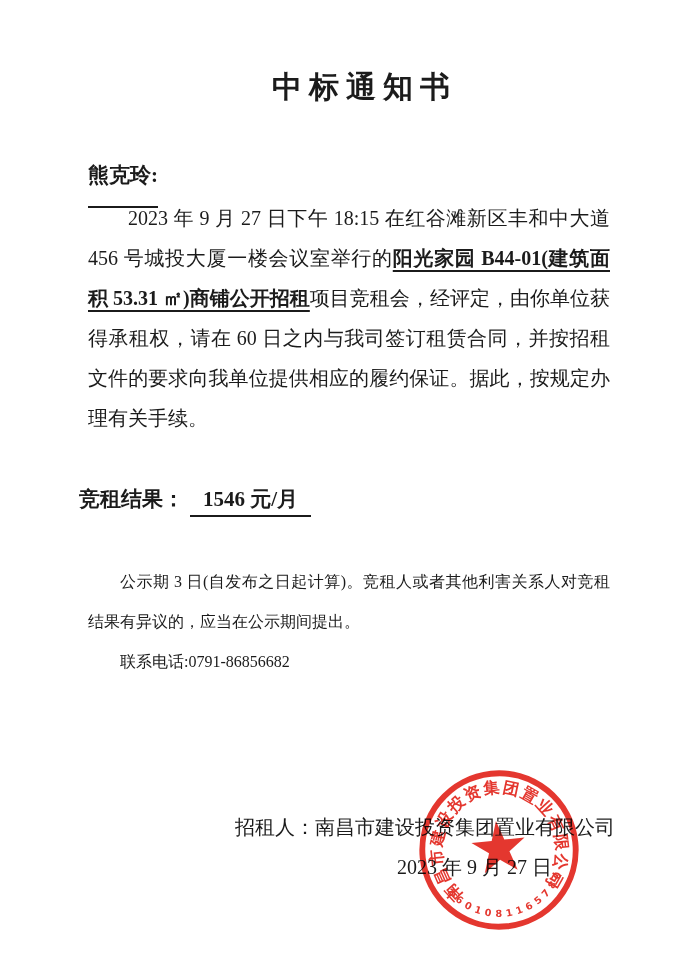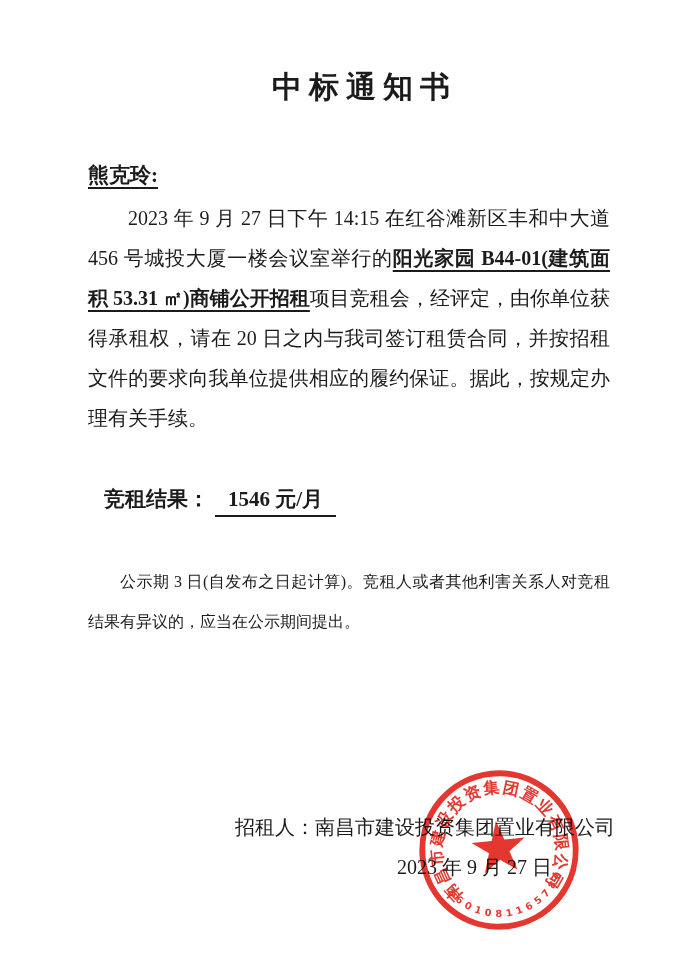--- a/index.html
+++ b/index.html
@@ -22,38 +22,38 @@
     letter-spacing:7px;
     margin-left:34px; 
     line-height:38px;
   }
   .recipient{
     position:absolute;top:161px;left:88px;
     font-size:21px;font-weight:700;line-height:28px;
   }
   .recipient-name{
     border-bottom:2px solid #1b1b1b;
-    padding-bottom:0;
+    padding-bottom:19px;
     text-align:right;
   }
   .body-para{
     position:absolute;top:198px;left:88px;width:522px;
     font-size:20px;line-height:40px;
     text-align:justify;text-indent:2em;
     margin:0;
   }
   .emph{
     font-weight:700;
     text-decoration:underline;
     text-decoration-thickness:2px;
     text-underline-offset:5px;
     text-decoration-skip-ink:none;
   }
   .result-line{
-    position:absolute;top:484px;left:104px;
+    position:absolute;top:484px;left:79px;
     font-size:21px;font-weight:700;line-height:30px;
   }
   .result-value{
     display:inline-block;
     border-bottom:2px solid #1b1b1b;
     padding:0 13px 1px 13px;
     margin-left:6px;
     font-weight:700;
   }
   .notice{
@@ -91,28 +91,29 @@
 <div class="page">
 
   <div class="title-wrap">
     <span class="doc-title">中标通知书</span>
   </div>
 
   <div class="recipient">
     <span class="recipient-name">熊克玲:</span>
   </div>
 
-  <p class="body-para"><span>2023 年 9 月 27 日下午 14:15 在红谷滩新区丰和中大道 456 号城投大厦一楼会议室举行的</span><span class="emph">阳光家园 B44-01(建筑面积 53.31 ㎡)商铺公开招租</span><span>项目竞租会，经评定，由你单位获得承租权，请在 20 日之内与我司签订租赁合同，并按招租文件的要求向我单位提供相应的履约保证。据此，按规定办理有关手续。</span></p>
+  <p class="body-para"><span>2023 年 9 月 27 日下午 18:15 在红谷滩新区丰和中大道 456 号城投大厦一楼会议室举行的</span><span class="emph">阳光家园 B44-01(建筑面积 53.31 ㎡)商铺公开招租</span><span>项目竞租会，经评定，由你单位获得承租权，请在 60 日之内与我司签订租赁合同，并按招租文件的要求向我单位提供相应的履约保证。据此，按规定办理有关手续。</span></p>
 
   <div class="result-line">
     <span class="result-label">竞租结果：</span><span class="result-value">1546 元/月</span>
   </div>
 
   <div class="notice">
     <p class="publicity">公示期 3 日(自发布之日起计算)。竞租人或者其他利害关系人对竞租结果有异议的，应当在公示期间提出。</p>
+    <p class="single">联系电话:0791-86856682</p>
   </div>
 
   <div class="signature">
     <div class="sig-lessor">招租人：南昌市建设投资集团置业有限公司</div>
     <div class="sig-date">2023 年 9 月 27 日</div>
   </div>
 
   <svg class="stamp" viewBox="0 0 200 200" xmlns="http://www.w3.org/2000/svg">
     <circle cx="100" cy="100" r="71" fill="none" stroke="#e2261d" stroke-width="5.5"></circle>
 

